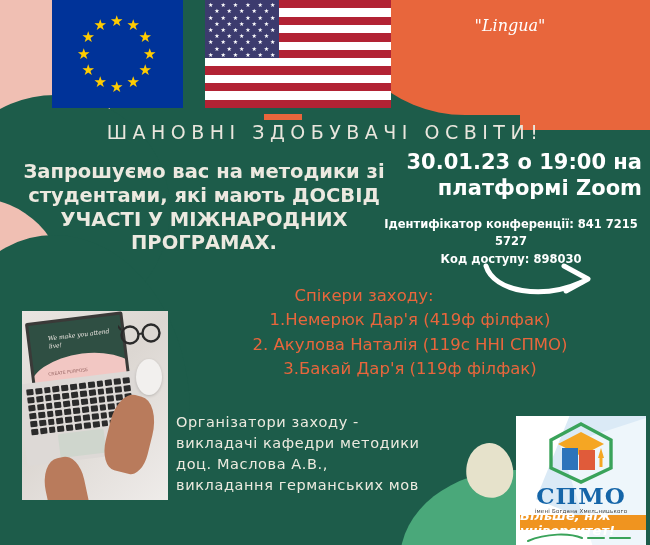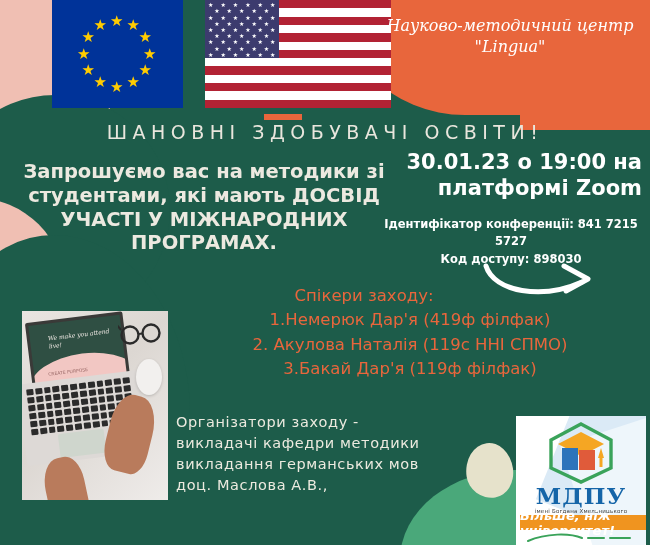--- a/index.html
+++ b/index.html
@@ -252,21 +252,20 @@
         <span class="us-star" style="left: 3px; top: 51.8px;">★</span>
         <span class="us-star" style="left: 15.4px; top: 51.8px;">★</span>
         <span class="us-star" style="left: 27.8px; top: 51.8px;">★</span>
         <span class="us-star" style="left: 40.2px; top: 51.8px;">★</span>
         <span class="us-star" style="left: 52.6px; top: 51.8px;">★</span>
         <span class="us-star" style="left: 65px; top: 51.8px;">★</span>
       </div>
   </div>
 
   <div class="brand">
-    <span>Науково-методичний центр</span>
     <span class="l2">"Lingua"</span>
   </div>
 
   <div class="dash"></div>
   <div class="headline">ШАНОВНІ ЗДОБУВАЧІ ОСВІТИ!</div>
 
   <div class="invite">
     <span>Запрошуємо вас на методики зі</span>
     <span>студентами, які мають ДОСВІД</span>
     <span>УЧАСТІ У МІЖНАРОДНИХ</span>
@@ -405,36 +404,36 @@
       <path d="M3 9 L-2 3" stroke="#2a2a2a" stroke-width="2"></path>
     </svg>
     <div class="ph-mouse"></div>
     <div class="ph-hand1"></div>
     <div class="ph-hand2"></div>
   </div>
 
   <div class="organizers">
     <span>Організатори заходу -</span>
     <span>викладачі кафедри методики</span>
+    <span>доц. Маслова А.В.,</span>
     <span>викладання германських мов</span>
-    <span>доц. Маслова А.В.,</span>
   </div>
 
   <div class="logo">
     <div class="logo-bg1"></div>
     <div class="logo-bg2"></div>
     <svg class="logo-mark" viewBox="0 0 66 62">
       <polygon points="33,2 63,18 63,46 33,60 3,46 3,18" fill="none" stroke="#3aa35a" stroke-width="3.4"></polygon>
       <polygon points="33,10 56,22 33,34 10,22" fill="#f5a623"></polygon>
       <rect x="14" y="26" width="16" height="22" fill="#2d74bb"></rect>
       <rect x="31" y="28" width="16" height="20" fill="#e05b3a"></rect>
       <path d="M53 26 L56 36 L50 36 Z" fill="#f5a623"></path>
       <rect x="51.5" y="36" width="3" height="9" fill="#f5a623"></rect>
     </svg>
-    <div class="logo-name">МДПУ</div>
+    <div class="logo-name">СПМО</div>
     <div class="logo-sub">імені Богдана Хмельницького</div>
     <div class="logo-banner">
       <span>Більше, ніж університет!</span>
     </div>
     <svg class="logo-swoosh" viewBox="0 0 110 12">
       <path d="M2 9 C 20 1, 44 1, 56 6" stroke="#3aa35a" stroke-width="2" fill="none" stroke-linecap="round"></path>
       <path d="M62 6 L78 6" stroke="#3aa35a" stroke-width="2" stroke-linecap="round"></path>
       <path d="M84 6 L104 6" stroke="#3aa35a" stroke-width="2" stroke-linecap="round"></path>
     </svg>
   </div>

